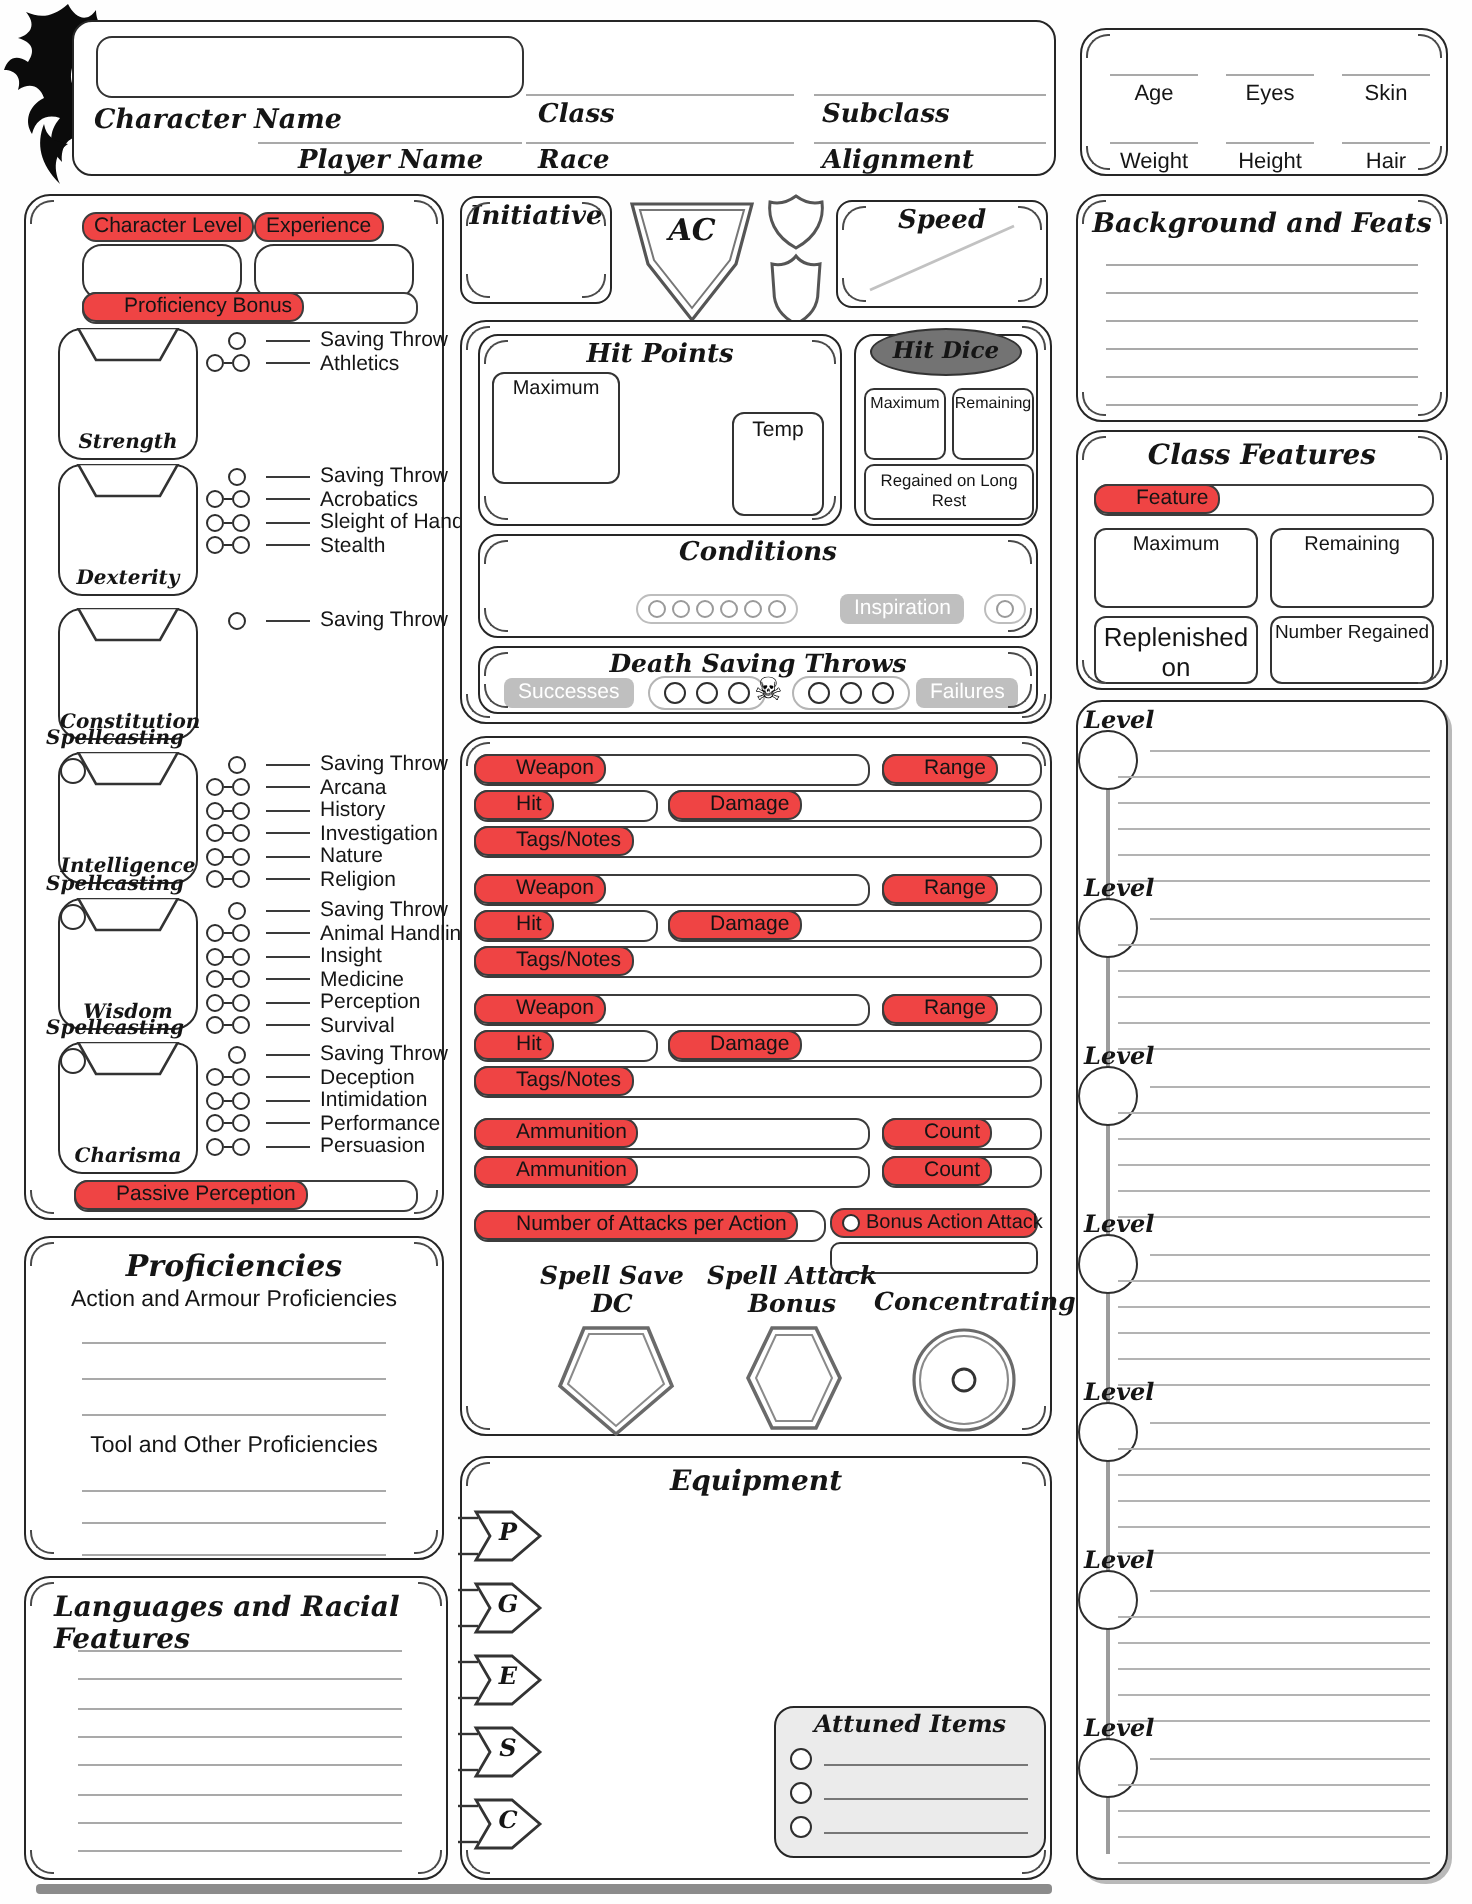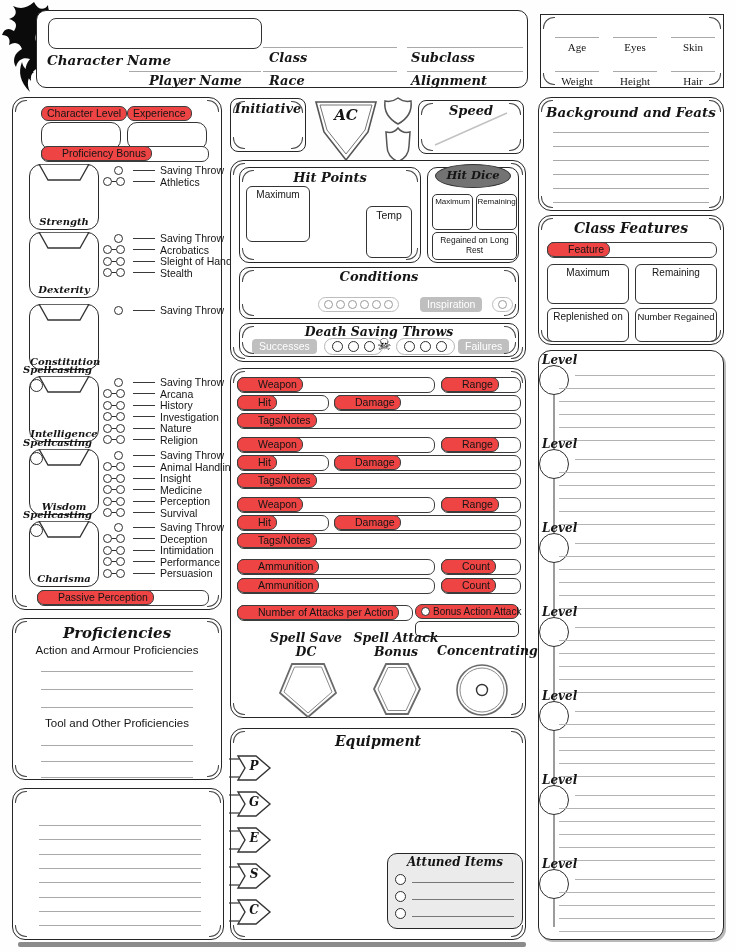--- a/index.html
+++ b/index.html
@@ -67,21 +67,21 @@
     <div class="hline" style="left:226px;top:36px;width:134px;"></div>
     <div class="scr" style="position:absolute;left:232px;top:39px;font-size:13px;">Class</div>
     <div class="hline" style="left:226px;top:60px;width:134px;"></div>
     <div class="scr" style="position:absolute;left:232px;top:62px;font-size:13px;">Race</div>
     <div class="hline" style="left:370px;top:36px;width:116px;"></div>
     <div class="scr" style="position:absolute;left:374px;top:39px;font-size:13px;">Subclass</div>
     <div class="hline" style="left:370px;top:60px;width:116px;"></div>
     <div class="scr" style="position:absolute;left:374px;top:62px;font-size:13px;">Alignment</div>
   </div>
 
-  <div class="panel deco" style="left:540px;top:14px;width:184px;height:74px;border-radius:0;font-family:Liberation Serif, serif;">
+  <div class="panel deco" style="left:540px;top:14px;width:184px;height:74px;border-radius:13px;">
     <div id="phys-grid">
         <div class="hline" style="left: 14px; top: 22px; width: 44px;"></div>
         <div style="position: absolute; left: 8px; top: 26px; width: 56px; text-align: center; font-size: 11px;">Age</div>
         <div class="hline" style="left: 72px; top: 22px; width: 44px;"></div>
         <div style="position: absolute; left: 66px; top: 26px; width: 56px; text-align: center; font-size: 11px;">Eyes</div>
         <div class="hline" style="left: 130px; top: 22px; width: 44px;"></div>
         <div style="position: absolute; left: 124px; top: 26px; width: 56px; text-align: center; font-size: 11px;">Skin</div>
         <div class="hline" style="left: 14px; top: 56px; width: 44px;"></div>
         <div style="position: absolute; left: 8px; top: 60px; width: 56px; text-align: center; font-size: 11px;">Weight</div>
         <div class="hline" style="left: 72px; top: 56px; width: 44px;"></div>
@@ -384,20 +384,21 @@
       <div class="hline" style="left: 28px; right: 28px; top: 126px;"></div>
       <div class="hline" style="left: 28px; right: 28px; top: 142px;"></div>
       <div class="hline" style="left: 28px; right: 28px; top: 158px;"></div>
       <div class="cnr tl"></div>
       <div class="cnr tr"></div>
       <div class="cnr bl"></div>
       <div class="cnr br"></div>
     </div>
 
   <div class="panel deco" style="left:12px;top:788px;width:212px;height:152px;">
+    <div class="scr" style="position:absolute;left:14px;top:7px;font-size:14px;">Languages and Racial Features</div>
     <div></div>
   <div class="hline" style="left: 26px; right: 22px; top: 36px;"></div>
       <div class="hline" style="left: 26px; right: 22px; top: 50.3px;"></div>
       <div class="hline" style="left: 26px; right: 22px; top: 64.6px;"></div>
       <div class="hline" style="left: 26px; right: 22px; top: 78.9px;"></div>
       <div class="hline" style="left: 26px; right: 22px; top: 93.2px;"></div>
       <div class="hline" style="left: 26px; right: 22px; top: 107.5px;"></div>
       <div class="hline" style="left: 26px; right: 22px; top: 121.8px;"></div>
       <div class="hline" style="left: 26px; right: 22px; top: 136.1px;"></div>
       <div class="cnr tl"></div>
@@ -672,21 +673,21 @@
     <div class="field" style="left:8px;top:26px;width:170px;">
       <span class="pill">Feature</span>
     </div>
     <div class="box" style="left:8px;top:48px;width:82px;height:40px;border-radius:6px;">
       <div class="boxlab">Maximum</div>
     </div>
     <div class="box" style="left:96px;top:48px;width:82px;height:40px;border-radius:6px;">
       <div class="boxlab">Remaining</div>
     </div>
     <div class="box" style="left:8px;top:92px;width:82px;height:34px;border-radius:6px;">
-      <div class="boxlab" style="font-size:10px;">Replenished on</div>
+      <div class="boxlab" style="font-size:13px;">Replenished on</div>
     </div>
     <div class="box" style="left:96px;top:92px;width:82px;height:34px;border-radius:6px;">
       <div class="boxlab" style="font-size:9.5px;">Number Regained</div>
     </div>
   <div class="cnr tl"></div>
       <div class="cnr tr"></div>
       <div class="cnr bl"></div>
       <div class="cnr br"></div>
     </div>
 

